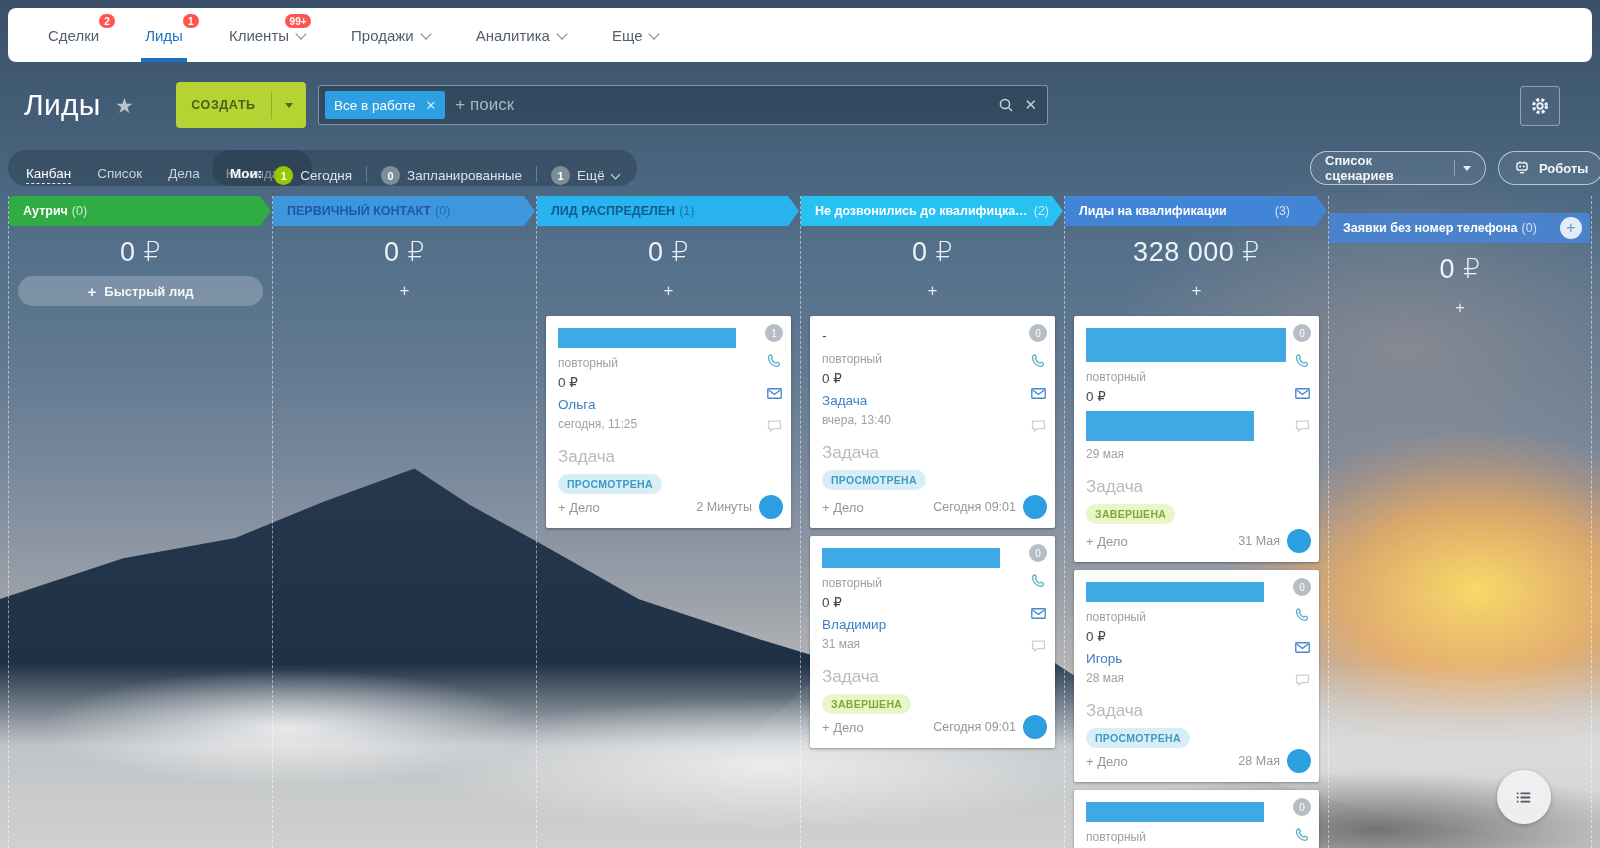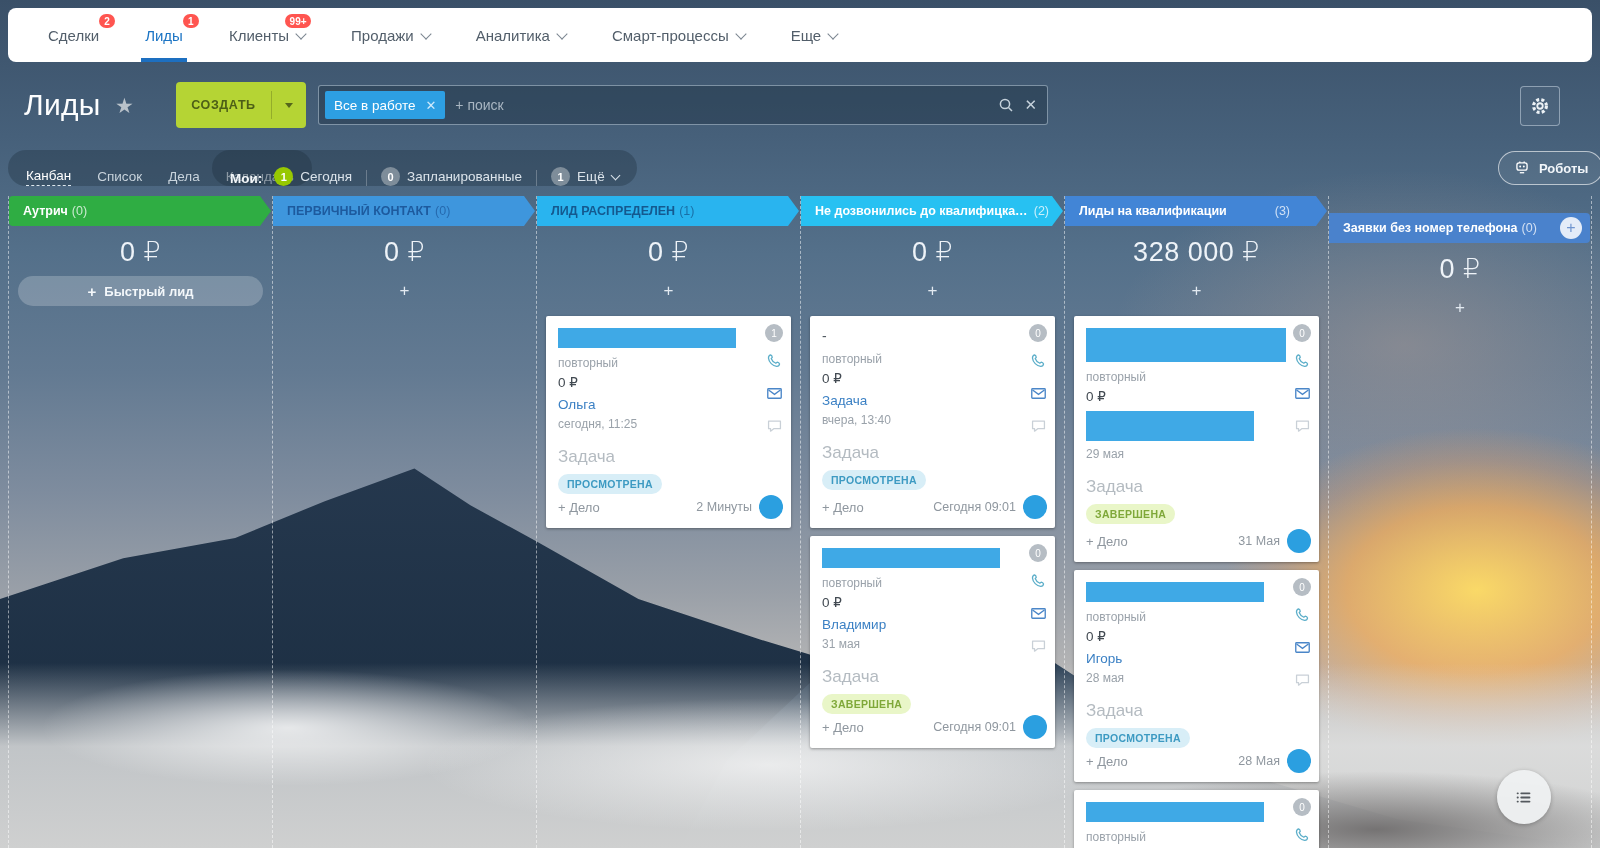--- a/index.html
+++ b/index.html
@@ -38,30 +38,30 @@
   .btn-create{position:absolute;left:176px;top:6px;width:130px;height:46px;background:#b5d434;border-radius:4px;
     display:flex;align-items:stretch;cursor:pointer;}
   .btn-create .lbl{flex:1;display:flex;align-items:center;justify-content:center;color:#4d5f17;font-size:12.5px;font-weight:bold;letter-spacing:.6px;}
   .btn-create .split{width:1px;background:rgba(0,0,0,.18);margin:9px 0;}
   .btn-create .caret{width:34px;display:flex;align-items:center;justify-content:center;}
   .btn-create .caret i{width:0;height:0;border-left:4.5px solid transparent;border-right:4.5px solid transparent;border-top:5.5px solid #55661c;}
   .searchbar{position:absolute;left:318px;top:9px;width:730px;height:40px;background:rgba(30,50,68,.45);
     border:1px solid rgba(190,208,222,.55);border-radius:3px;display:flex;align-items:center;padding:0 10px 0 6px;box-sizing:border-box;}
   .chip{height:28px;background:#2d9fe3;border-radius:2px;display:flex;align-items:center;color:#fff;font-size:13.5px;padding:0 9px;cursor:pointer;}
   .chip .x{margin-left:10px;color:#cfeafc;font-size:13px;cursor:pointer;}
-  .search-ph{margin-left:10px;color:#a9b6c2;font-size:14px;flex:1;cursor:text;}
+  .search-ph{margin-left:10px;color:#a9b6c2;font-size:17px;flex:1;cursor:text;}
   .search-icons{display:flex;align-items:center;gap:10px;color:#c6d2dc;}
   .search-icons svg{display:block;cursor:pointer;}
   .search-icons .x{font-size:15px;cursor:pointer;}
   .btn-gear{position:absolute;right:40px;top:10px;width:38px;height:38px;border:1px solid rgba(200,214,226,.55);
     border-radius:4px;display:flex;align-items:center;justify-content:center;cursor:pointer;background:rgba(255,255,255,.04);}
 
   
   .tabsrow{position:absolute;left:0;top:150px;width:100%;height:38px;z-index:4;}
-  .pillbox{position:absolute;height:36px;background:rgba(28,45,60,.35);border-radius:18px;display:flex;align-items:flex-end;padding:0 18px;box-sizing:border-box;}
+  .pillbox{position:absolute;height:36px;background:rgba(28,45,60,.35);border-radius:18px;display:flex;align-items:flex-start;padding:16px 18px;box-sizing:border-box;}
   .tabs{left:8px;gap:26px;}
   .tab{font-size:13.5px;color:#c8d3dc;cursor:pointer;padding-bottom:2px;}
   .tab.active{color:#fff;border-bottom:1px dashed #dfe8ef;}
   .counts{left:212px;gap:10px;}
   .counts .prefix{color:#f2f6f9;font-size:13.5px;font-weight:bold;margin-right:2px;}
   .cnt{display:flex;align-items:center;gap:7px;cursor:pointer;}
   .cnt .bubble{width:19px;height:19px;border-radius:50%;color:#fff;font-size:11px;font-weight:bold;display:flex;align-items:center;justify-content:center;}
   .cnt .lb{color:#dbe3ea;font-size:13.5px;}
   .vsep{width:1px;height:16px;background:rgba(255,255,255,.25);margin:0 4px;}
   .cnt .chev{width:6px;height:6px;border-right:1.5px solid #dbe3ea;border-bottom:1.5px solid #dbe3ea;transform:rotate(45deg);display:inline-block;margin-bottom:2px;}
@@ -149,24 +149,20 @@
       </div>
       <div class="nav-item">
         <span>Продажи</span>
         <span class="chev"></span>
       </div>
       <div class="nav-item">
         <span>Аналитика</span>
         <span class="chev"></span>
       </div>
       <div class="nav-item">
-        <span>Смарт-процессы</span>
-        <span class="chev"></span>
-      </div>
-      <div class="nav-item">
         <span>Еще</span>
         <span class="chev"></span>
       </div>
     </div>
 
   <div class="toolbar">
     <div class="page-title">Лиды</div>
     <div class="star">★</div>
     <div class="btn-create">
       <div class="lbl">СОЗДАТЬ</div>
@@ -215,20 +211,27 @@
           <span class="bubble" style="background: rgb(126, 141, 154);">0</span>
           <span class="lb">Запланированные</span>
         </span>
         <span class="vsep"></span>
         <span class="cnt">
           <span class="bubble" style="background: rgb(126, 141, 154);">1</span>
           <span class="lb">Ещё</span>
           <span class="chev"></span>
         </span>
       </div>
+    <div class="pillbtn pill-scen">
+      <span>Список сценариев</span>
+      <span style="display:flex;align-items:center;">
+          <span class="dv"></span>
+          <span class="caret"></span>
+        </span>
+    </div>
     <div class="pillbtn pill-rob">
       <svg width="18" height="16" viewBox="0 0 24 22" fill="none" stroke="#fff" stroke-width="1.8">
           <path d="M9 4V2.2M15 4V2.2"></path>
           <rect x="5" y="4" width="14" height="10" rx="3"></rect>
           <circle cx="9.5" cy="9" r="1.3" fill="#fff" stroke="none"></circle>
           <circle cx="14.5" cy="9" r="1.3" fill="#fff" stroke="none"></circle>
           <path d="M9 17.5h6"></path>
         </svg>
       <span>Роботы</span>
     </div>

